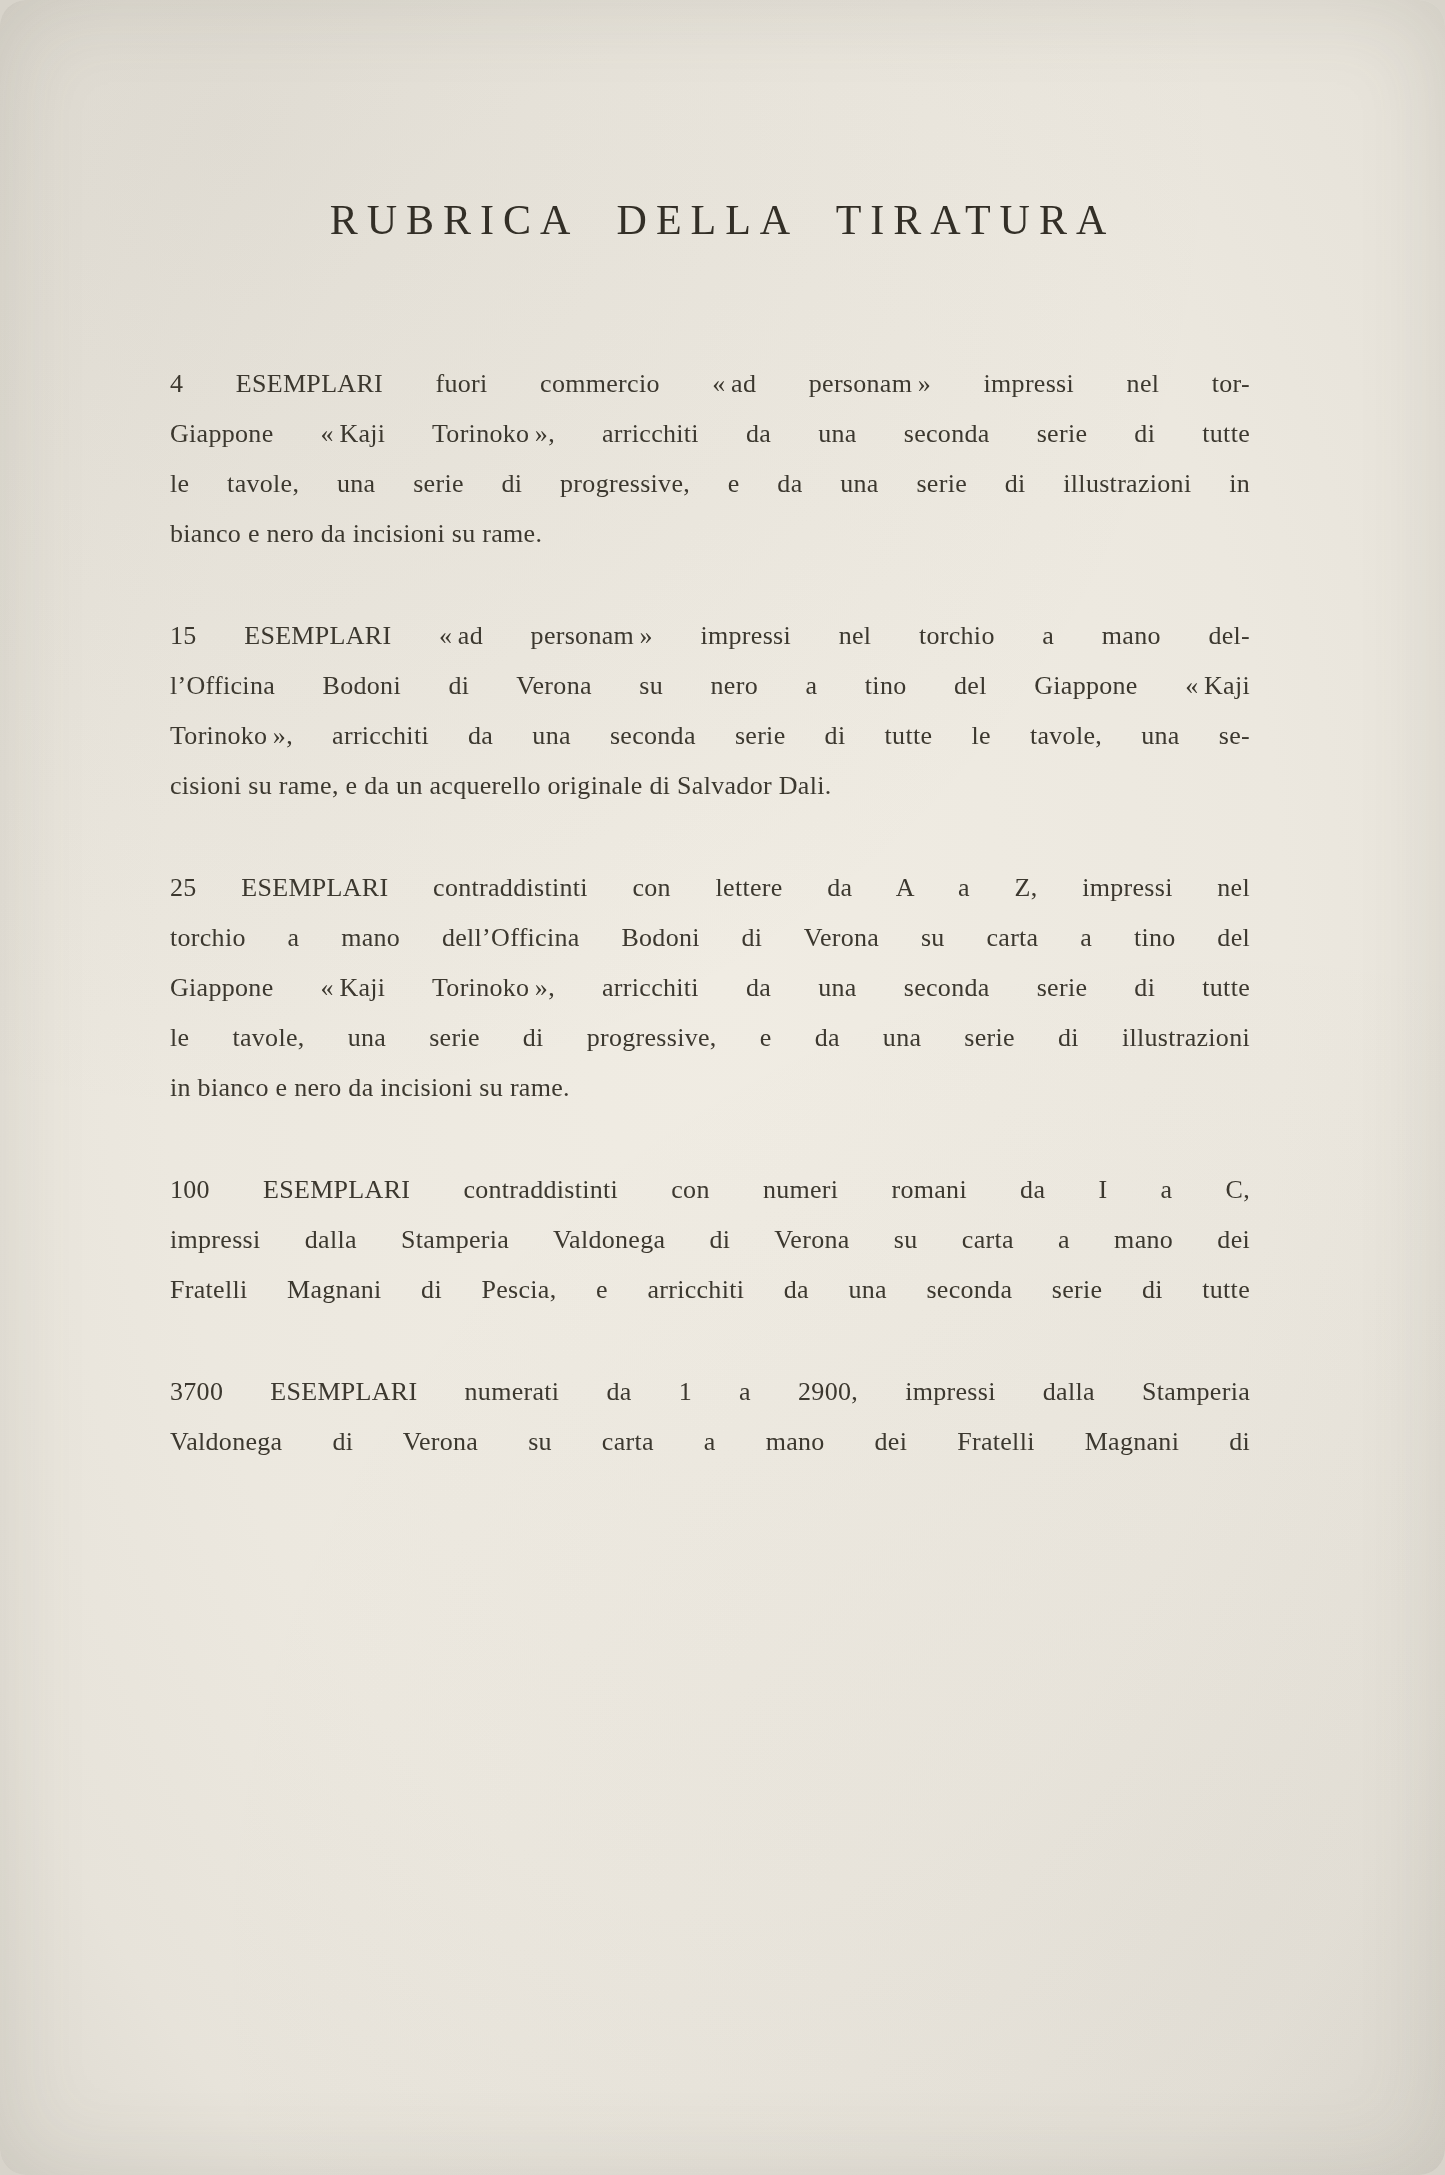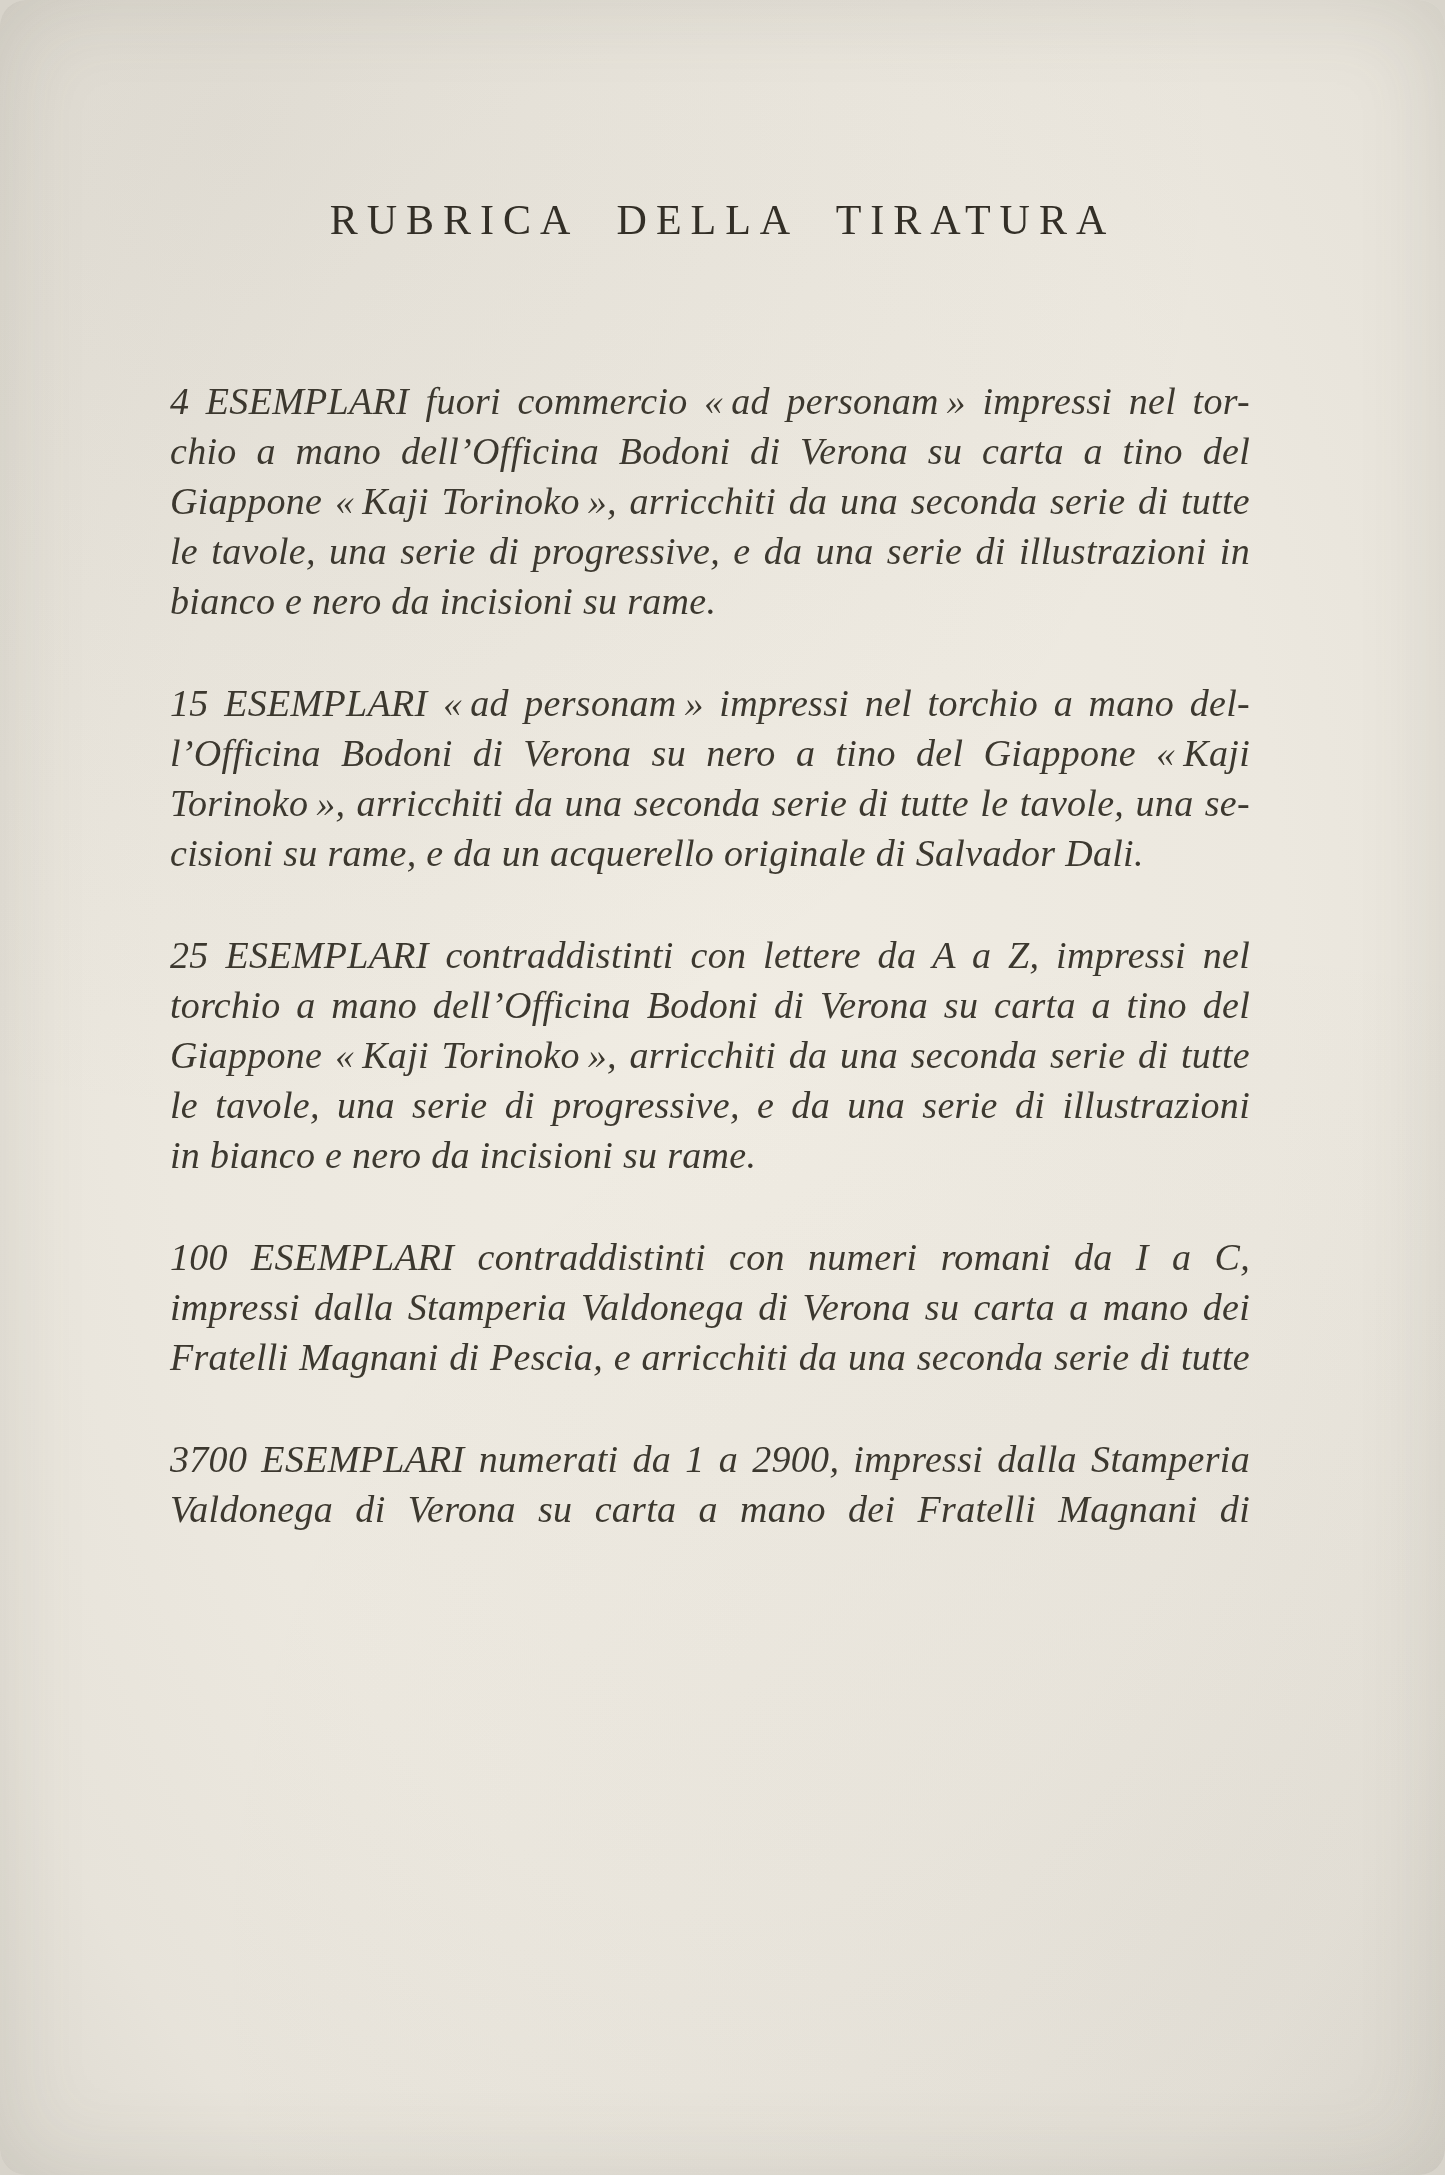--- a/index.html
+++ b/index.html
@@ -30,28 +30,27 @@
     margin: 0;
     text-align: center;
     font-size: 42px;
     font-weight: normal;
     letter-spacing: 9px;
     word-spacing: 20px;
     color: #332f27;
   }
   .text-block {
     position: absolute;
-    top: 376px;
+    top: 359px;
     left: 170px;
     width: 1080px;
-    font-size: 38px;
+    font-size: 26px;
     line-height: 50px;
     letter-spacing: 0.3px;
     color: #3c382f;
-    font-style: italic;
   }
   .paragraph {
     margin: 0 0 52px 0;
   }
   .line {
     text-align: justify;
     text-align-last: justify;
     white-space: normal;
   }
   .line.last {
@@ -59,21 +58,20 @@
   }
 </style>
 </head>
 <body>
 
 <div class="page">
   <h1 class="title">RUBRICA DELLA TIRATURA</h1>
   <div class="text-block">
       <div class="paragraph">
         <div class="line">4 ESEMPLARI fuori commercio « ad personam » impressi nel tor-</div>
-        <div class="line">chio a mano dell’Officina Bodoni di Verona su carta a tino del</div>
         <div class="line">Giappone « Kaji Torinoko », arricchiti da una seconda serie di tutte</div>
         <div class="line">le tavole, una serie di progressive, e da una serie di illustrazioni in</div>
         <div class="line last">bianco e nero da incisioni su rame.</div>
       </div>
       <div class="paragraph">
         <div class="line">15 ESEMPLARI « ad personam » impressi nel torchio a mano del-</div>
         <div class="line">l’Officina Bodoni di Verona su nero a tino del Giappone « Kaji</div>
         <div class="line">Torinoko », arricchiti da una seconda serie di tutte le tavole, una se-</div>
         <div class="line last">cisioni su rame, e da un acquerello originale di Salvador Dali.</div>
       </div>

